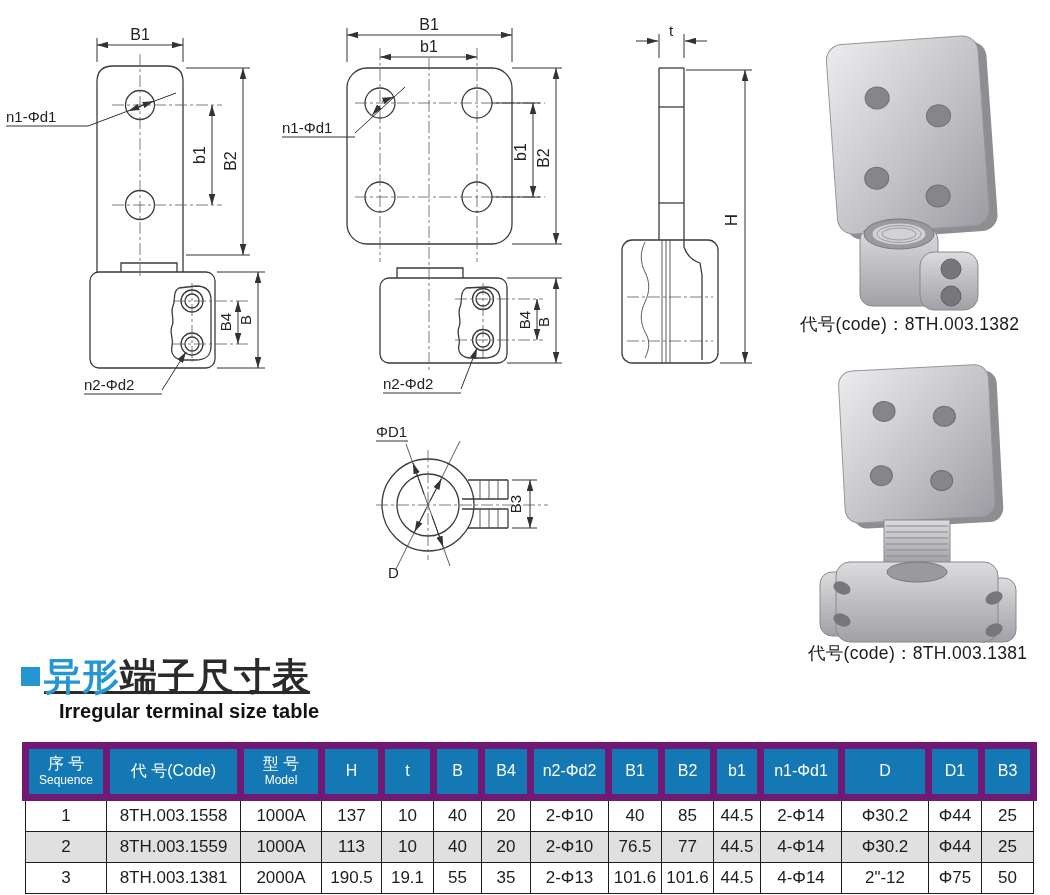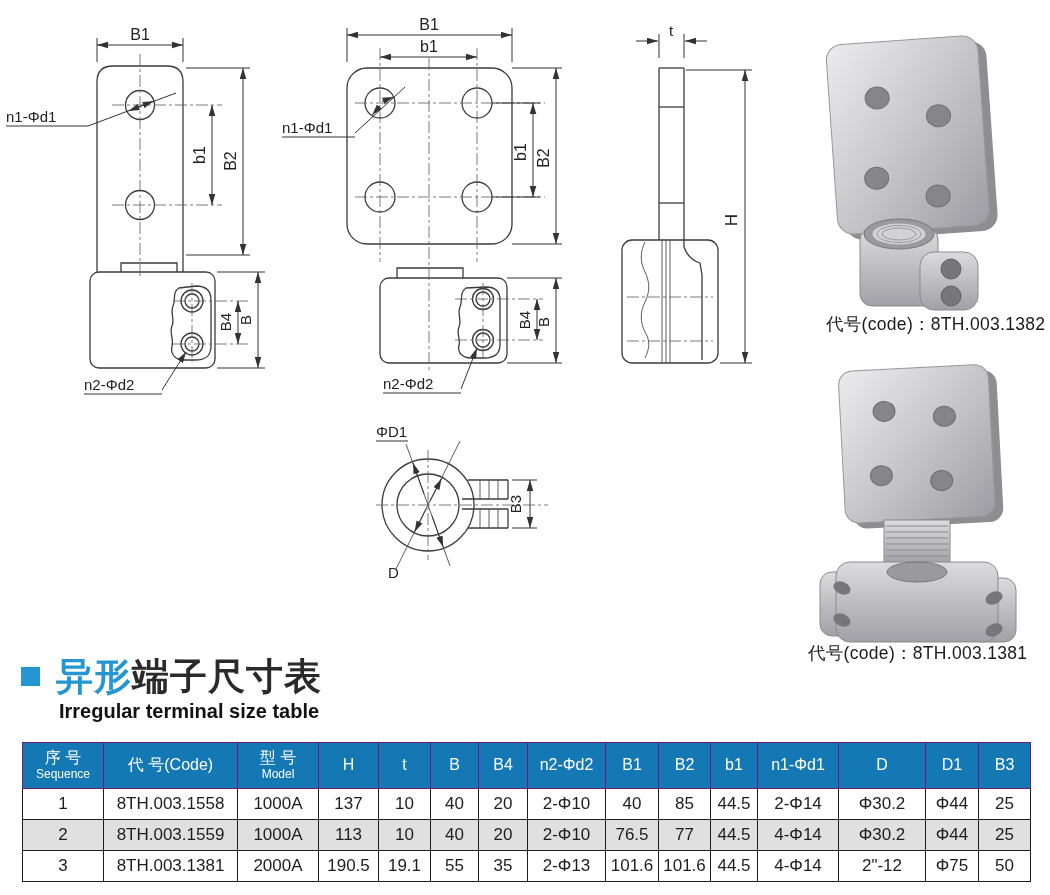--- a/index.html
+++ b/index.html
@@ -15,30 +15,30 @@
   svg.drawing .dim{stroke:#333;stroke-width:1;fill:none;}
   svg.drawing text{font-family:"Liberation Sans","DejaVu Sans",sans-serif;fill:#222;font-size:16px;}
   svg.drawing text.sm{font-size:15px;}
   
   svg.photo{position:absolute;}
   .caption{
     position:absolute;font-size:17.5px;color:#1b1b1b;letter-spacing:0.3px;white-space:nowrap;
   }
   
   .title-square{position:absolute;left:21px;top:667px;width:19px;height:19px;background:#2596d2;}
-  .title-zh{position:absolute;left:56px;top:652px;font-size:37px;font-weight:bold;letter-spacing:1px;color:#2a2a2a;white-space:nowrap;}
+  .title-zh{position:absolute;left:44px;top:652px;font-size:37px;font-weight:bold;letter-spacing:1px;color:#2a2a2a;white-space:nowrap;text-decoration:underline;}
   .title-zh .hl{color:#2596d2;}
   .title-en{position:absolute;left:59px;top:700px;font-size:20px;font-weight:bold;color:#111;}
   
   table.size-table{
     position:absolute;left:22px;top:742px;width:1008px;border-collapse:collapse;table-layout:fixed;
   }
   table.size-table th{
     background:#1478b4;color:#ffffff;font-weight:400;font-size:16px;height:45px;
-    border:1px solid #701a75;padding:0;line-height:1.15;
+    border:7px solid #701a75;padding:0;line-height:1.15;
   }
   table.size-table th .sub{font-size:12px;display:block;text-align:center;}
   table.size-table td{
     border:1px solid #1c1c1c;text-align:center;font-size:17px;color:#1d1d1d;height:30px;padding:0;
   }
   table.size-table tbody tr:nth-child(2){background:#e0e0e0;}
   table.size-table col:nth-child(1){width:81px;}
   table.size-table col:nth-child(2){width:134px;}
   table.size-table col:nth-child(3){width:81px;}
   table.size-table col:nth-child(4){width:60px;}
@@ -257,21 +257,21 @@
   </g>
   <rect x="52" y="200" width="78" height="78" rx="12" fill="url(#metal2)" stroke="#8a8a8e"></rect>
   <ellipse cx="91" cy="206" rx="35" ry="15" fill="#9a9a9e" stroke="#77777b"></ellipse>
   <ellipse cx="91" cy="206" rx="27" ry="11" fill="#d2d2d6" stroke="#9a9a9e"></ellipse>
   <ellipse cx="91" cy="206" rx="22" ry="8.5" fill="none" stroke="#9a9a9e"></ellipse>
   <ellipse cx="91" cy="206" rx="17" ry="6" fill="none" stroke="#9a9a9e"></ellipse>
   <rect x="112" y="224" width="58" height="58" rx="14" fill="url(#metal2)" stroke="#8a8a8e"></rect>
   <circle cx="143" cy="241" r="10" fill="#77777b" stroke="#606064"></circle>
   <circle cx="143" cy="268" r="10" fill="#77777b" stroke="#606064"></circle>
 </svg>
-<div class="caption" style="left:826px;top:312px">
+<div class="caption" style="left:800px;top:312px">
   <span>代号(code)：</span><span>8TH.003.1382</span>
 </div>
 
 <svg class="photo" style="left:798px;top:358px" width="230" height="290" viewBox="0 0 230 290">
   <g transform="rotate(-3 115 90)">
     <rect x="52" y="16" width="150" height="152" rx="14" fill="#8e8e92"></rect>
     <rect x="44" y="10" width="150" height="152" rx="14" fill="url(#metal1)" stroke="#97979b"></rect>
     <ellipse cx="88" cy="52" rx="11" ry="10" fill="#86868a" stroke="#6f6f73"></ellipse>
     <ellipse cx="148" cy="60" rx="11" ry="10" fill="#86868a" stroke="#6f6f73"></ellipse>
     <ellipse cx="82" cy="116" rx="11" ry="10" fill="#86868a" stroke="#6f6f73"></ellipse>

